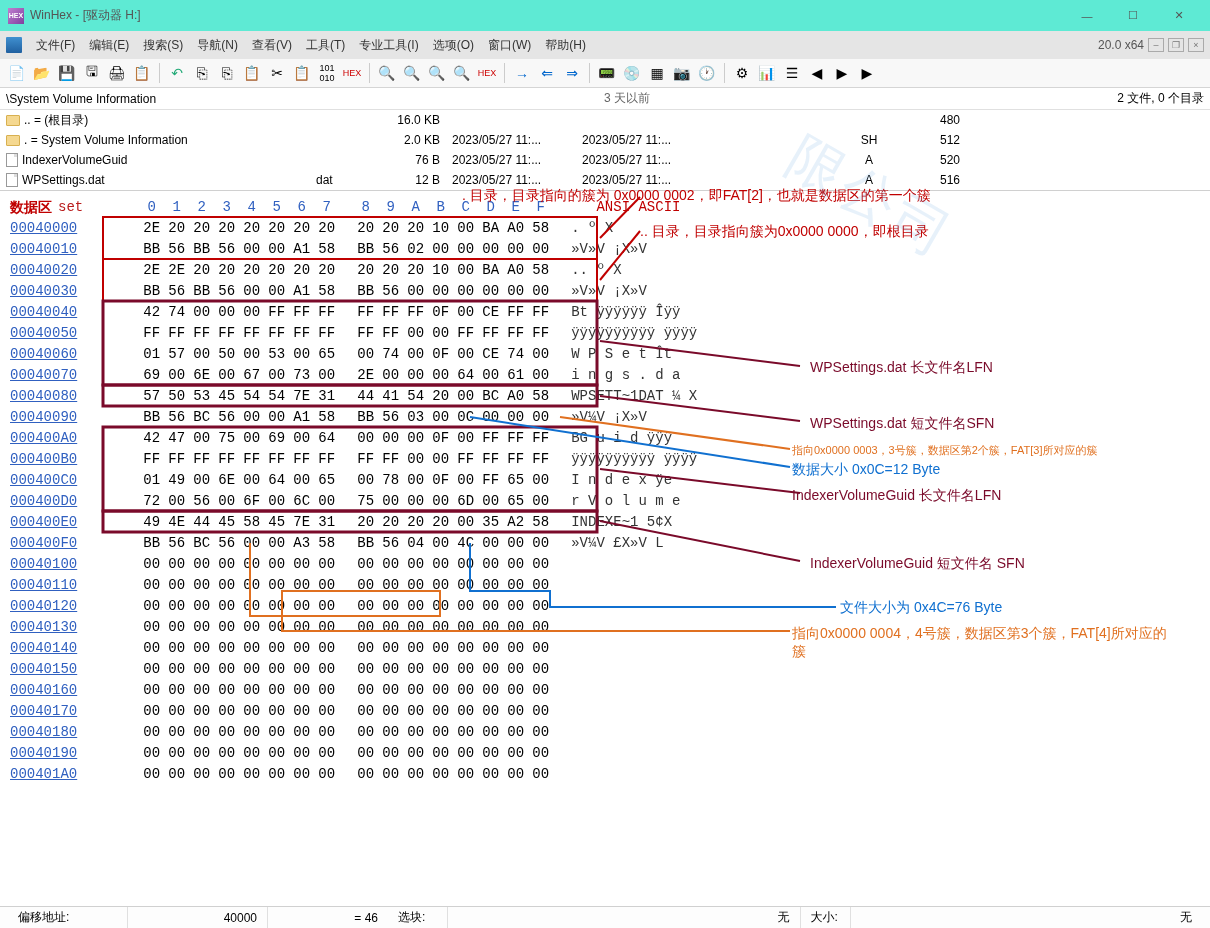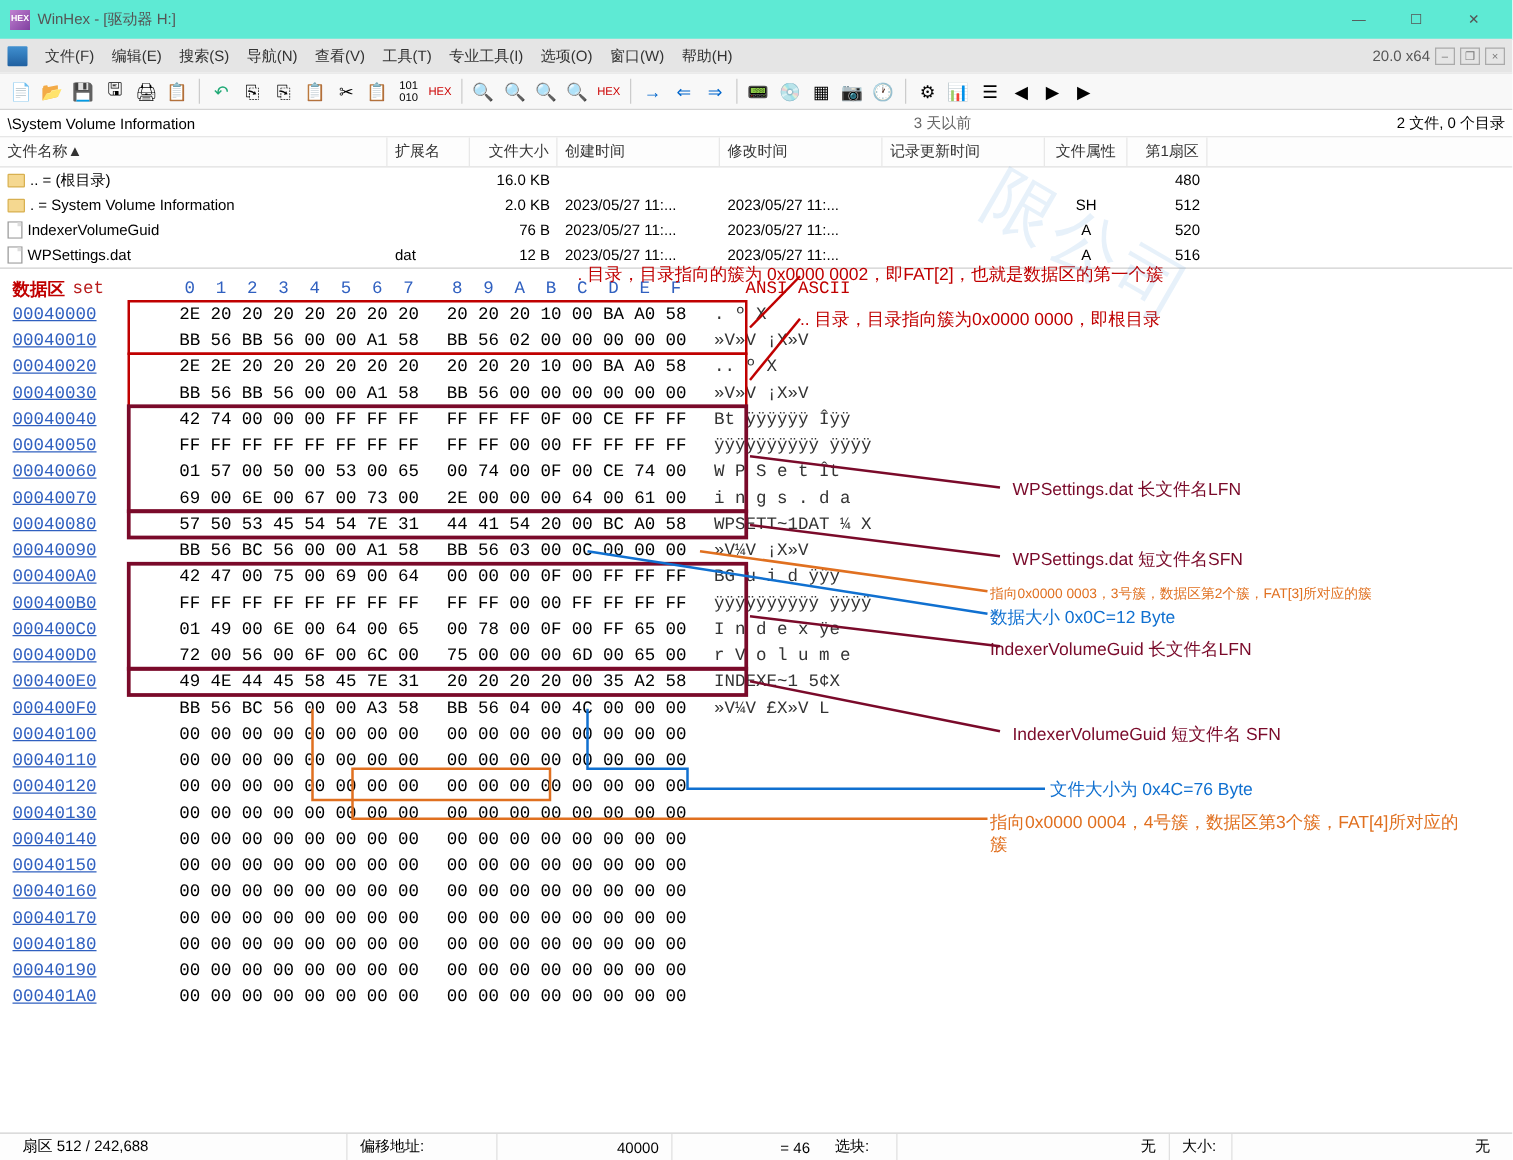--- a/index.html
+++ b/index.html
@@ -127,35 +127,25 @@
   <span class="tb">⚙</span>
   <span class="tb">📊</span>
   <span class="tb">☰</span>
   <span class="tb">◀</span>
   <span class="tb">▶</span>
   <span class="tb">▶</span>
 </div>
 
 <div class="pathbar">
   <span class="pathtxt">\System Volume Information</span>
-  <span class="pathmid" style="width:300px;text-align:center">3 天以前</span>
+  <span class="pathmid" style="width:300px;">3 天以前</span>
   <span class="pathright" style="width:300px">2 文件, 0 个目录</span>
 </div>
 
 <div class="filegrid">
-  <div class="fghdr">
-    <div class="fgcol c-name">文件名称▲</div>
-    <div class="fgcol c-ext">扩展名</div>
-    <div class="fgcol c-size">文件大小</div>
-    <div class="fgcol c-date">创建时间</div>
-    <div class="fgcol c-date">修改时间</div>
-    <div class="fgcol c-date">记录更新时间</div>
-    <div class="fgcol c-attr">文件属性</div>
-    <div class="fgcol c-sect">第1扇区</div>
-  </div>
   <div id="fgbody">
       <div class="fgrow">
         <div class="fgcell c-name">
           <span class="fldr"></span>
           <span>.. = (根目录)</span>
         </div>
         <div class="fgcell c-ext"></div>
         <div class="fgcell c-size">16.0 KB</div>
         <div class="fgcell c-date"></div>
         <div class="fgcell c-date"></div>
@@ -329,21 +319,20 @@
   <div class="annot blue" style="top:270px;left:792px">数据大小 0x0C=12 Byte</div>
   <div class="annot dred" style="top:296px;left:792px">IndexerVolumeGuid 长文件名LFN</div>
   <div class="annot dred" style="top:364px;left:810px">IndexerVolumeGuid 短文件名 SFN</div>
   <div class="annot blue" style="top:408px;left:840px">文件大小为 0x4C=76 Byte</div>
   <div class="annot orange" style="top:434px;left:792px;white-space:normal;width:380px">指向0x0000 0004，4号簇，数据区第3个簇，FAT[4]所对应的簇</div>
 </div>
 
 <div class="watermark">限公司</div>
 
 <div class="statusbar">
-  <div class="sbcell" style="width:270px">扇区 512 / 242,688</div>
   <div class="sbcell" style="width:120px">偏移地址:</div>
   <div class="sbcell" style="width:140px;justify-content:flex-end">40000</div>
   <div class="sbcell" style="width:120px;justify-content:flex-end;border-right:none">= 46</div>
   <div class="sbcell" style="width:60px">选块:</div>
   <div class="sbcell" style="flex:1;justify-content:flex-end">无</div>
   <div class="sbcell" style="width:50px">大小:</div>
   <div class="sbcell" style="flex:1;justify-content:flex-end;border-right:none">无</div>
 </div>
 
 </body></html>

